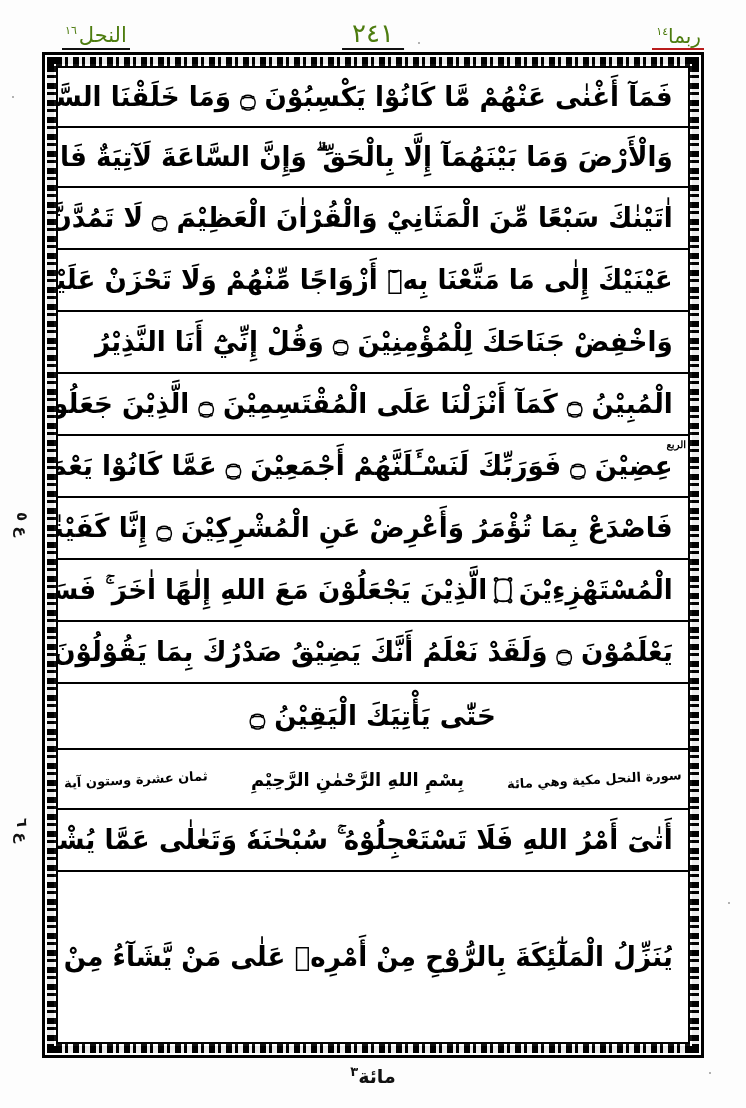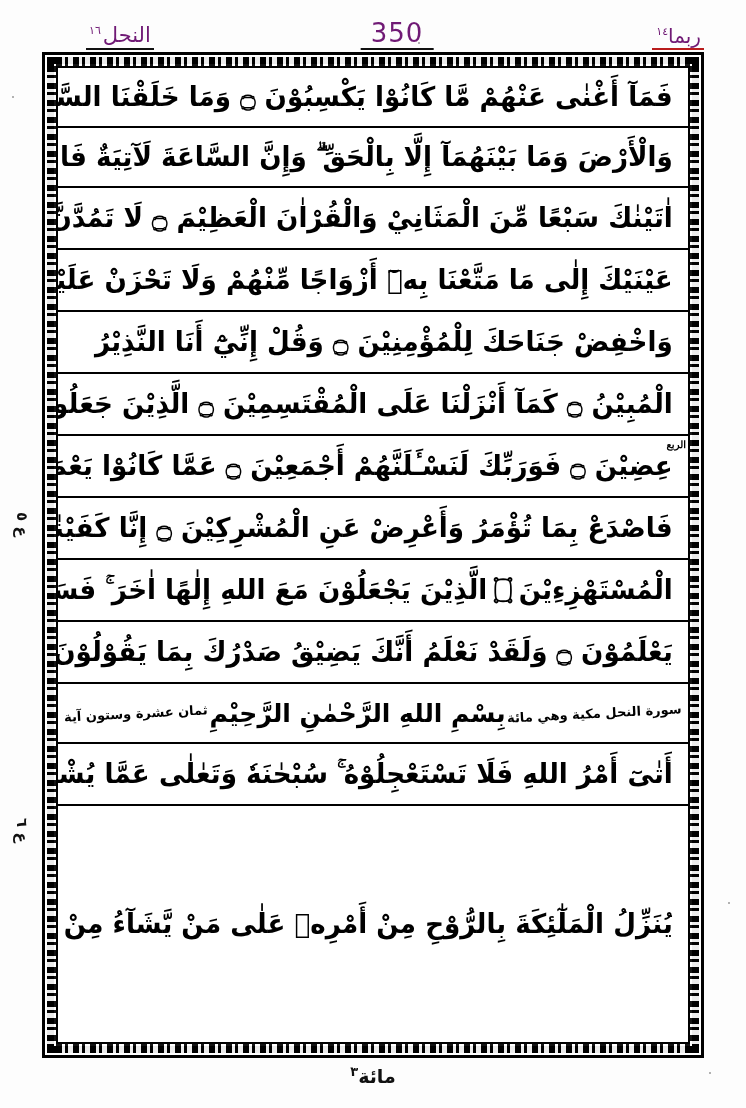--- a/index.html
+++ b/index.html
@@ -29,22 +29,21 @@
     left: 22px;
     right: 22px;
     height: 36px;
   }
   .hdr-left, .hdr-right, .hdr-center {
     position: absolute;
     bottom: 0;
     font-family: "DejaVu Sans", sans-serif;
     direction: rtl;
     white-space: nowrap;
-    color: #701a75;
-    margin-left: 24px;
+    color: #4d7c0f;
   }
   .hdr-left {
     left: 40px;
     font-size: 21px;
     border-bottom: 2px solid #111;
     padding: 0 3px 1px 3px;
     line-height: 1.1;
   }
   .hdr-left .suffix {
     font-size: 11px;
@@ -180,21 +179,21 @@
   }
   .surah-name-tag {
     font-family: "DejaVu Sans", sans-serif;
     font-size: 13px;
     font-weight: 700;
     transform: rotate(-3deg);
     white-space: nowrap;
   }
   .bismillah {
     font-family: "DejaVu Sans", sans-serif;
-    font-size: 25px;
+    font-size: 18px;
     font-weight: 700;
     white-space: nowrap;
   }
   .ayah-count-tag {
     font-family: "DejaVu Sans", sans-serif;
     font-size: 13px;
     font-weight: 700;
     transform: rotate(-3deg);
     white-space: nowrap;
   }
@@ -255,21 +254,21 @@
   }
 </style>
 </head>
 <body>
 
 <div class="page">
 
   <div class="header-row">
     <div class="hdr-left"><span>النحل</span><span class="suffix">١٦</span></div>
 
-    <div class="hdr-center">350</div>
+    <div class="hdr-center">٢٤١</div>
 
     <div class="hdr-right"><span>ربما</span><span class="suffix">١٤</span></div>
   </div>
 
   <div class="frame-outer">
     <div class="frame-band"></div>
     <div class="top-orn"></div>
     <div class="bottom-orn"></div>
     <div class="side-orn left"></div>
     <div class="side-orn right"></div>
@@ -313,20 +312,23 @@
 
         <div class="aline stretch" style="flex:0 0 62px">
           <span class="atext">الْمُسْتَهْزِءِيْنَ ۝ الَّذِيْنَ يَجْعَلُوْنَ مَعَ اللهِ إِلٰهًا اٰخَرَ ۚ فَسَوْفَ</span>
         </div>
 
         <div class="aline stretch" style="flex:0 0 62px">
           <span class="atext">يَعْلَمُوْنَ ۝ وَلَقَدْ نَعْلَمُ أَنَّكَ يَضِيْقُ صَدْرُكَ بِمَا يَقُوْلُوْنَ</span>
         </div>
 
 
+        <div class="aline centered" style="flex:0 0 66px">
+          <span class="atext">حَتّٰى يَأْتِيَكَ الْيَقِيْنُ ۝</span>
+        </div>
 
         <div class="aline surah-line" style="flex:0 0 60px">
           <div class="surah-line-inner">
             <span class="surah-name-tag">سورة النحل مكية وهي مائة</span>
             <span class="bismillah">بِسْمِ اللهِ الرَّحْمٰنِ الرَّحِيْمِ</span>
             <span class="ayah-count-tag">ثمان عشرة وستون آية</span>
           </div>
         </div>
 
         <div class="aline stretch" style="flex:0 0 62px">

